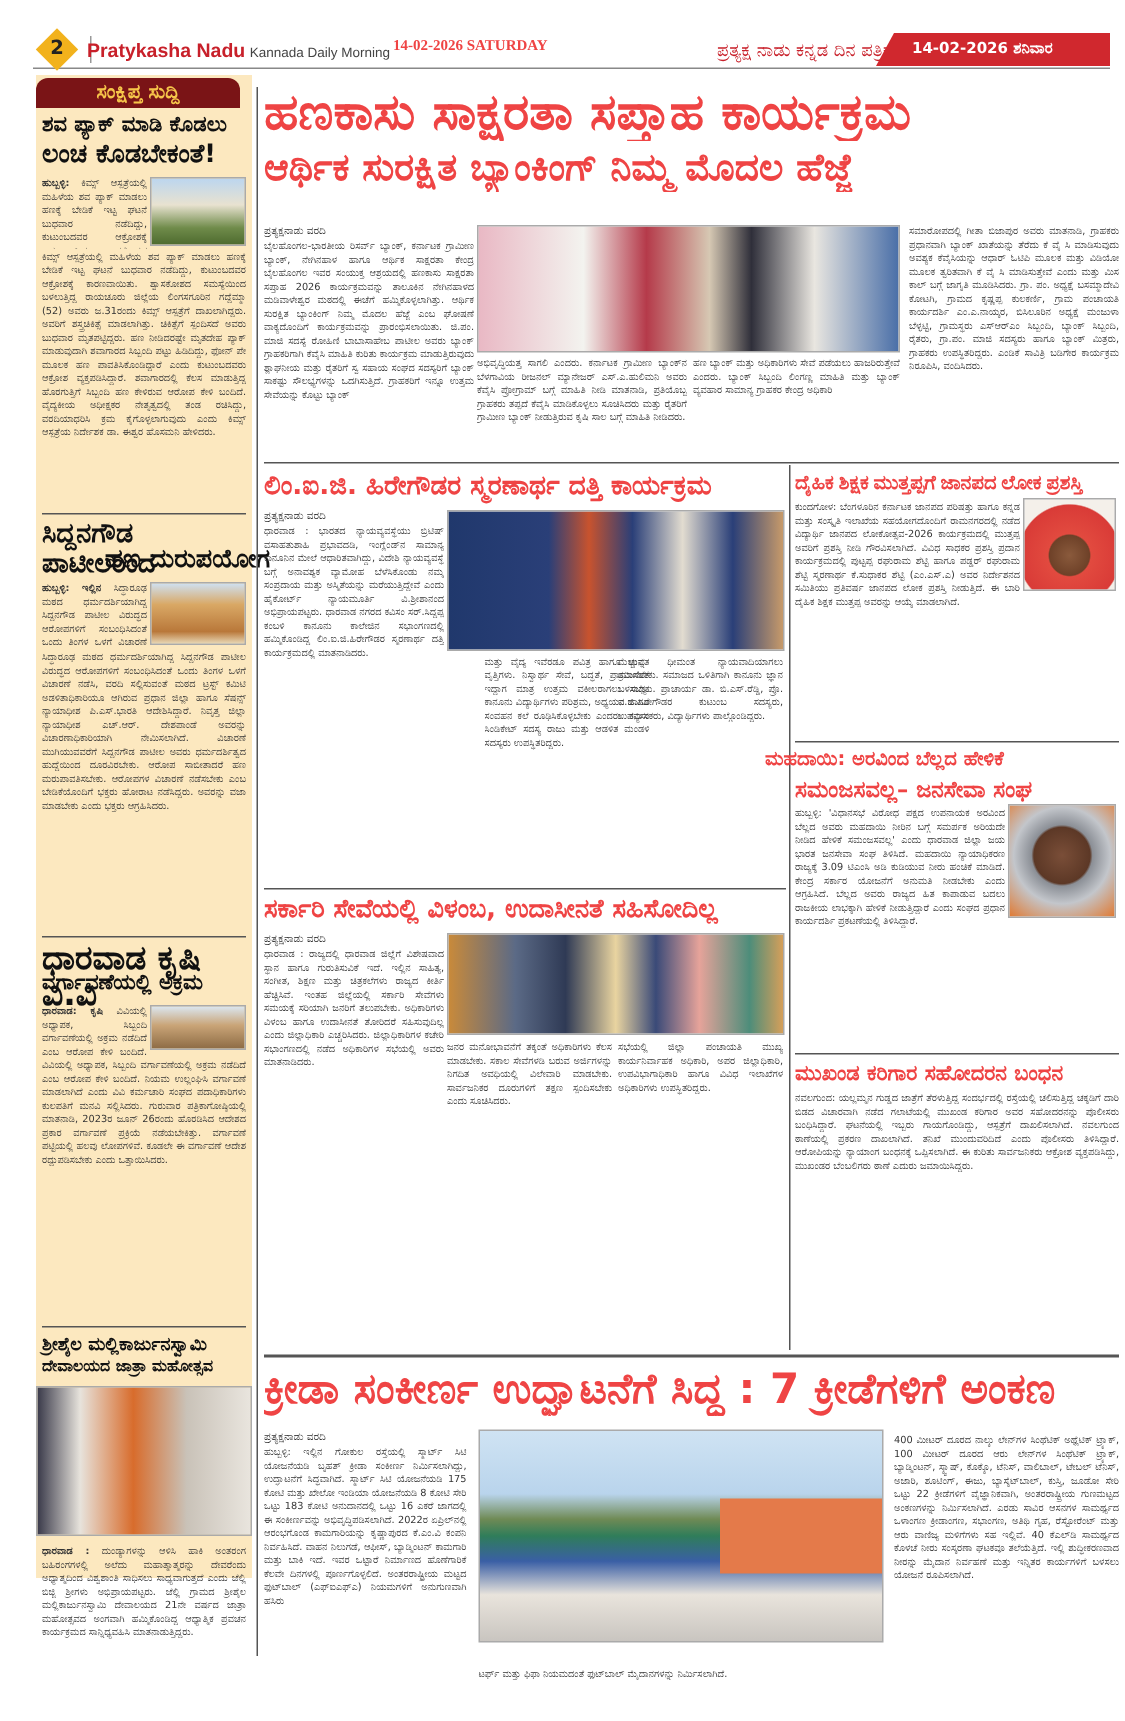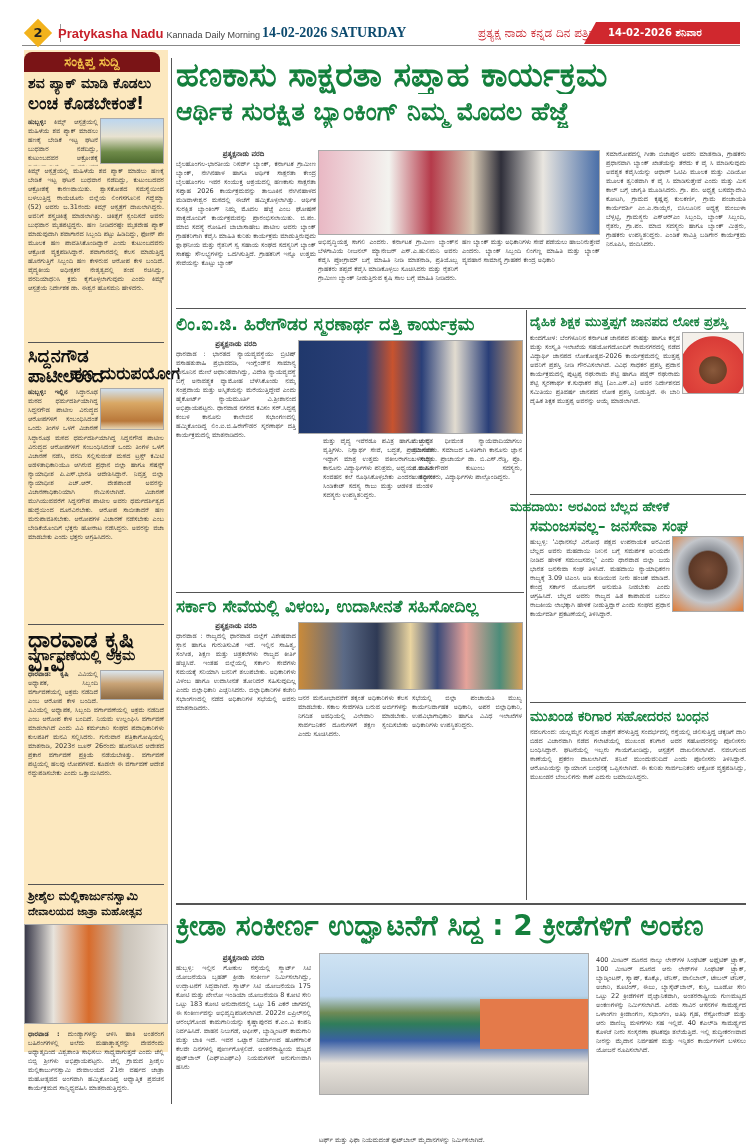--- a/index.html
+++ b/index.html
@@ -5,33 +5,33 @@
   * { box-sizing: border-box; margin: 0; padding: 0; }
   body { width: 750px; height: 1147px; background: #fff; font-family: "DejaVu Sans", sans-serif; color: #222; position: relative; overflow: hidden; }
   .abs { position: absolute; }
   
   .masthead { left: 22px; top: 22px; width: 718px; height: 24px; border-bottom: 1px solid #888; }
   .page-no { left: 6px; top: 1px; width: 20px; height: 20px; background: #f2b21c; transform: rotate(45deg); }
   .page-no span { display:block; transform: rotate(-45deg); text-align:center; font-weight:bold; font-size:13px; line-height:20px; color:#222; }
   .mast-sep { left: 38px; top: 2px; width:1px; height:18px; background:#999; }
   .mast-brand { left: 36px; top: 4px; font-family: "Liberation Sans", sans-serif; font-size: 13px; font-weight: bold; color: #c8202a; white-space: nowrap; }
   .mast-brand small { font-weight: normal; font-size: 9px; color:#444; margin-left:3px; }
-  .mast-date { left: 240px; top: 3px; font-family: "Liberation Serif", serif; font-size: 14px; font-weight:bold; color:#0c4a6e; white-space:nowrap; }
+  .mast-date { left: 240px; top: 3px; font-family: "Liberation Serif", serif; font-size: 10px; font-weight:bold; color:#ef4444; white-space:nowrap; }
   .mast-kn { left: 420px; top: 4px; font-size: 12px; color:#c8202a; white-space:nowrap;margin-left:36px; }
   .mast-red { left: 562px; top: 0; width: 156px; height: 22px; background:#d0282e; clip-path: polygon(12px 0,100% 0,100% 100%,0 100%); color:#fff; font-size:10px; font-weight:bold; line-height:22px; padding-left:24px; white-space:nowrap; }
   
   .sidebar { left: 24px; top: 50px; width: 144px; height: 1002px; background: #fce8bf; }
   .sb-header { left: 0; top: 2px; width: 136px; height: 20px; background:#7a1416; border-radius: 8px 8px 0 0; color:#f6c54a; font-weight:bold; font-size:13px; text-align:center; line-height:20px; }
   .sb-head { left: 4px; width: 136px; font-weight:bold; color:#111; line-height: 1.1; }
   .txt { font-size: 6.5px; line-height: 9px; color:#333; text-align: justify; overflow:hidden; }
   .rule { background:#555; height:1px; }
   .photo { border:1px solid #aaa; overflow:hidden; }
   .vrule { width:1px; background:#555; }
-  .h1 { font-weight:bold; color:#15803d; white-space:nowrap; overflow:hidden; }
-  .byline { font-size:7px; text-align:center; color:#333; font-weight:bold; }
+  .h1 { font-weight:bold; color:#ef4444; white-space:nowrap; overflow:hidden; }
+  .byline { font-size:7px; color:#333; font-weight:normal; }
 </style>
 </head>
 <body>
 
 <div class="abs masthead">
   <div class="abs page-no">
       <span>2</span>
     </div>
   <div class="abs mast-sep"></div>
   <div class="abs mast-brand"><span>Pratykasha Nadu</span><small>Kannada Daily Morning</small></div>
@@ -83,21 +83,21 @@
 <div class="abs rule" style="left:176px;top:308px;width:570px;"></div>
 
 <div class="abs h1" style="left:176px;top:312px;width:345px;font-size:17.5px;line-height:24px;">ಲಿಂ.ಐ.ಜಿ. ಹಿರೇಗೌಡರ ಸ್ಮರಣಾರ್ಥ ದತ್ತಿ ಕಾರ್ಯಕ್ರಮ</div>
 <div class="abs byline" style="left:176px;top:340px;width:120px;">ಪ್ರತ್ಯಕ್ಷನಾಡು ವರದಿ</div>
 <div class="abs txt" style="left:176px;top:350px;width:120px;height:240px;">ಧಾರವಾಡ : ಭಾರತದ ನ್ಯಾಯವ್ಯವಸ್ಥೆಯು ಬ್ರಿಟಿಷ್ ವಸಾಹತುಶಾಹಿ ಪ್ರಭಾವದಡಿ, ಇಂಗ್ಲೆಂಡ್‌ನ ಸಾಮಾನ್ಯ ಕಾನೂನಿನ ಮೇಲೆ ಆಧಾರಿತವಾಗಿದ್ದು, ವಿದೇಶಿ ನ್ಯಾಯವ್ಯವಸ್ಥೆ ಬಗ್ಗೆ ಅನಾವಶ್ಯಕ ವ್ಯಾಮೋಹ ಬೆಳೆಸಿಕೊಂಡು ನಮ್ಮ ಸಂಪ್ರದಾಯ ಮತ್ತು ಅಸ್ಮಿತೆಯನ್ನು ಮರೆಯುತ್ತಿದ್ದೇವೆ ಎಂದು ಹೈಕೋರ್ಟ್ ನ್ಯಾಯಮೂರ್ತಿ ವಿ.ಶ್ರೀಶಾನಂದ ಅಭಿಪ್ರಾಯಪಟ್ಟರು. ಧಾರವಾಡ ನಗರದ ಕವಿಸಂ ಸರ್.ಸಿದ್ದಪ್ಪ ಕಂಬಳಿ ಕಾನೂನು ಕಾಲೇಜಿನ ಸಭಾಂಗಣದಲ್ಲಿ ಹಮ್ಮಿಕೊಂಡಿದ್ದ ಲಿಂ.ಐ.ಜಿ.ಹಿರೇಗೌಡರ ಸ್ಮರಣಾರ್ಥ ದತ್ತಿ ಕಾರ್ಯಕ್ರಮದಲ್ಲಿ ಮಾತನಾಡಿದರು.</div>
 <div class="abs photo" style="left:298px;top:340px;width:225px;height:94px;background:linear-gradient(90deg,#20386c 0%,#2a3f78 30%,#c8532e 42%,#2a3f78 55%,#e2dcd0 70%,#2a3f78 85%,#c79a6a 100%);"></div>
 <div class="abs txt" style="left:298px;top:437px;width:110px;height:150px;margin-left:25px;">ಮತ್ತು ವೈದ್ಯ ಇವೆರಡೂ ಪವಿತ್ರ ಹಾಗೂ ಉನ್ನತ ವೃತ್ತಿಗಳು. ನಿಸ್ವಾರ್ಥ ಸೇವೆ, ಬದ್ಧತೆ, ಪ್ರಾಮಾಣಿಕತೆ ಇದ್ದಾಗ ಮಾತ್ರ ಉತ್ತಮ ವಕೀಲರಾಗಲು ಸಾಧ್ಯ. ಕಾನೂನು ವಿದ್ಯಾರ್ಥಿಗಳು ಪರಿಶ್ರಮ, ಅಧ್ಯಯನ ಹಾಗೂ ಸಂವಹನ ಕಲೆ ರೂಢಿಸಿಕೊಳ್ಳಬೇಕು ಎಂದರು. ಕವಿಸಂ ಸಿಂಡಿಕೇಟ್ ಸದಸ್ಯ ರಾಜು ಮತ್ತು ಆಡಳಿತ ಮಂಡಳಿ ಸದಸ್ಯರು ಉಪಸ್ಥಿತರಿದ್ದರು.</div>
 <div class="abs txt" style="left:412px;top:437px;width:110px;height:150px;">ಮೆಚ್ಚುವ ಧೀಮಂತ ನ್ಯಾಯವಾದಿಯಾಗಲು ಶ್ರಮಿಸಬೇಕು. ಸಮಾಜದ ಒಳಿತಿಗಾಗಿ ಕಾನೂನು ಜ್ಞಾನ ಬಳಸಬೇಕು. ಪ್ರಾಚಾರ್ಯ ಡಾ. ಬಿ.ಎಸ್.ರೆಡ್ಡಿ, ಪ್ರೊ. ಐ.ಜಿ.ಹಿರೇಗೌಡರ ಕುಟುಂಬ ಸದಸ್ಯರು, ಉಪನ್ಯಾಸಕರು, ವಿದ್ಯಾರ್ಥಿಗಳು ಪಾಲ್ಗೊಂಡಿದ್ದರು.</div>
 <div class="abs vrule" style="left:526px;top:310px;height:590px;"></div>
 
-<div class="abs h1" style="left:530px;top:312px;width:216px;font-size:13px;line-height:20px;">ದೈಹಿಕ ಶಿಕ್ಷಕ ಮುತ್ತಪ್ಪಗೆ ಜಾನಪದ ಲೋಕ ಪ್ರಶಸ್ತಿ</div>
+<div class="abs h1" style="left:530px;top:312px;width:216px;font-size:13px;line-height:20px;font-family:Liberation Serif, serif;">ದೈಹಿಕ ಶಿಕ್ಷಕ ಮುತ್ತಪ್ಪಗೆ ಜಾನಪದ ಲೋಕ ಪ್ರಶಸ್ತಿ</div>
 <div class="abs txt" style="left:530px;top:334px;width:150px;height:160px;">ಕುಂದಗೋಳ: ಬೆಂಗಳೂರಿನ ಕರ್ನಾಟಕ ಜಾನಪದ ಪರಿಷತ್ತು ಹಾಗೂ ಕನ್ನಡ ಮತ್ತು ಸಂಸ್ಕೃತಿ ಇಲಾಖೆಯ ಸಹಯೋಗದೊಂದಿಗೆ ರಾಮನಗರದಲ್ಲಿ ನಡೆದ ವಿದ್ಯಾರ್ಥಿ ಜಾನಪದ ಲೋಕೋತ್ಸವ-2026 ಕಾರ್ಯಕ್ರಮದಲ್ಲಿ ಮುತ್ತಪ್ಪ ಅವರಿಗೆ ಪ್ರಶಸ್ತಿ ನೀಡಿ ಗೌರವಿಸಲಾಗಿದೆ. ವಿವಿಧ ಸಾಧಕರ ಪ್ರಶಸ್ತಿ ಪ್ರದಾನ ಕಾರ್ಯಕ್ರಮದಲ್ಲಿ ಪುಟ್ಟಪ್ಪ ರಘುರಾಮ ಶೆಟ್ಟಿ ಹಾಗೂ ಪಡ್ಡರ್ ರಘುರಾಮ ಶೆಟ್ಟಿ ಸ್ಮರಣಾರ್ಥ ಕೆ.ಸುಧಾಕರ ಶೆಟ್ಟಿ (ಎಂ.ಎಸ್.ಎ) ಅವರ ನಿರ್ದೇಶನದ ಸಮಿತಿಯು ಪ್ರತಿವರ್ಷ ಜಾನಪದ ಲೋಕ ಪ್ರಶಸ್ತಿ ನೀಡುತ್ತಿದೆ. ಈ ಬಾರಿ ದೈಹಿಕ ಶಿಕ್ಷಕ ಮುತ್ತಪ್ಪ ಅವರನ್ನು ಆಯ್ಕೆ ಮಾಡಲಾಗಿದೆ.</div>
 <div class="abs photo" style="left:682px;top:332px;width:62px;height:62px;background:radial-gradient(circle at 50% 62%,#8a5a3c 0%,#6e4128 28%,#e24a3f 30%,#d93b37 70%,#f4f0ea 72%);"></div>
 <div class="abs rule" style="left:530px;top:494px;width:216px;"></div>
 
 <div class="abs h1" style="left:510px;top:498px;width:216px;font-size:13px;line-height:18px;">ಮಹದಾಯಿ: ಅರವಿಂದ ಬೆಲ್ಲದ ಹೇಳಿಕೆ</div>
 <div class="abs h1" style="left:530px;top:516px;width:216px;font-size:15px;line-height:20px;">ಸಮಂಜಸವಲ್ಲ– ಜನಸೇವಾ ಸಂಘ</div>
 <div class="abs txt" style="left:530px;top:538px;width:140px;height:160px;">ಹುಬ್ಬಳ್ಳಿ: 'ವಿಧಾನಸಭೆ ವಿರೋಧ ಪಕ್ಷದ ಉಪನಾಯಕ ಅರವಿಂದ ಬೆಲ್ಲದ ಅವರು ಮಹದಾಯಿ ನೀರಿನ ಬಗ್ಗೆ ಸಮರ್ಪಕ ಅರಿಯದೇ ನೀಡಿದ ಹೇಳಿಕೆ ಸಮಂಜಸವಲ್ಲ' ಎಂದು ಧಾರವಾಡ ಜಿಲ್ಲಾ ಜಯ ಭಾರತ ಜನಸೇವಾ ಸಂಘ ತಿಳಿಸಿದೆ. ಮಹದಾಯಿ ನ್ಯಾಯಾಧಿಕರಣ ರಾಜ್ಯಕ್ಕೆ 3.09 ಟಿಎಂಸಿ ಅಡಿ ಕುಡಿಯುವ ನೀರು ಹಂಚಿಕೆ ಮಾಡಿದೆ. ಕೇಂದ್ರ ಸರ್ಕಾರ ಯೋಜನೆಗೆ ಅನುಮತಿ ನೀಡಬೇಕು ಎಂದು ಆಗ್ರಹಿಸಿದೆ. ಬೆಲ್ಲದ ಅವರು ರಾಜ್ಯದ ಹಿತ ಕಾಪಾಡುವ ಬದಲು ರಾಜಕೀಯ ಲಾಭಕ್ಕಾಗಿ ಹೇಳಿಕೆ ನೀಡುತ್ತಿದ್ದಾರೆ ಎಂದು ಸಂಘದ ಪ್ರಧಾನ ಕಾರ್ಯದರ್ಶಿ ಪ್ರಕಟಣೆಯಲ್ಲಿ ತಿಳಿಸಿದ್ದಾರೆ.</div>
 <div class="abs photo" style="left:672px;top:536px;width:72px;height:76px;background:radial-gradient(circle at 50% 45%,#7a4e38 0%,#5c3826 35%,#8b8f96 38%,#c3c6cb 60%,#e07a33 100%);"></div>
 <div class="abs rule" style="left:530px;top:702px;width:216px;"></div>
 
@@ -106,20 +106,20 @@
 
 <div class="abs rule" style="left:176px;top:592px;width:348px;"></div>
 <div class="abs h1" style="left:176px;top:594px;width:348px;font-size:17px;line-height:24px;">ಸರ್ಕಾರಿ ಸೇವೆಯಲ್ಲಿ ವಿಳಂಬ, ಉದಾಸೀನತೆ ಸಹಿಸೋದಿಲ್ಲ</div>
 <div class="abs byline" style="left:176px;top:622px;width:120px;">ಪ್ರತ್ಯಕ್ಷನಾಡು ವರದಿ</div>
 <div class="abs txt" style="left:176px;top:632px;width:120px;height:265px;">ಧಾರವಾಡ : ರಾಜ್ಯದಲ್ಲಿ ಧಾರವಾಡ ಜಿಲ್ಲೆಗೆ ವಿಶೇಷವಾದ ಸ್ಥಾನ ಹಾಗೂ ಗುರುತಿಸುವಿಕೆ ಇದೆ. ಇಲ್ಲಿನ ಸಾಹಿತ್ಯ, ಸಂಗೀತ, ಶಿಕ್ಷಣ ಮತ್ತು ಚಿತ್ರಕಲೆಗಳು ರಾಜ್ಯದ ಕೀರ್ತಿ ಹೆಚ್ಚಿಸಿವೆ. ಇಂತಹ ಜಿಲ್ಲೆಯಲ್ಲಿ ಸರ್ಕಾರಿ ಸೇವೆಗಳು ಸಮಯಕ್ಕೆ ಸರಿಯಾಗಿ ಜನರಿಗೆ ತಲುಪಬೇಕು. ಅಧಿಕಾರಿಗಳು ವಿಳಂಬ ಹಾಗೂ ಉದಾಸೀನತೆ ತೋರಿದರೆ ಸಹಿಸುವುದಿಲ್ಲ ಎಂದು ಜಿಲ್ಲಾಧಿಕಾರಿ ಎಚ್ಚರಿಸಿದರು. ಜಿಲ್ಲಾಧಿಕಾರಿಗಳ ಕಚೇರಿ ಸಭಾಂಗಣದಲ್ಲಿ ನಡೆದ ಅಧಿಕಾರಿಗಳ ಸಭೆಯಲ್ಲಿ ಅವರು ಮಾತನಾಡಿದರು.</div>
 <div class="abs photo" style="left:298px;top:622px;width:225px;height:68px;background:linear-gradient(90deg,#c98a3a 0%,#5b6a86 20%,#2f3a55 35%,#e9d4a0 50%,#3a4a78 62%,#e6a39a 75%,#4d8d7a 90%,#d59f5a 100%);"></div>
 <div class="abs txt" style="left:298px;top:694px;width:110px;height:200px;">ಜನರ ಮನೋಭಾವನೆಗೆ ತಕ್ಕಂತೆ ಅಧಿಕಾರಿಗಳು ಕೆಲಸ ಮಾಡಬೇಕು. ಸಕಾಲ ಸೇವೆಗಳಡಿ ಬರುವ ಅರ್ಜಿಗಳನ್ನು ನಿಗದಿತ ಅವಧಿಯಲ್ಲಿ ವಿಲೇವಾರಿ ಮಾಡಬೇಕು. ಸಾರ್ವಜನಿಕರ ದೂರುಗಳಿಗೆ ತಕ್ಷಣ ಸ್ಪಂದಿಸಬೇಕು ಎಂದು ಸೂಚಿಸಿದರು.</div>
 <div class="abs txt" style="left:412px;top:694px;width:110px;height:200px;">ಸಭೆಯಲ್ಲಿ ಜಿಲ್ಲಾ ಪಂಚಾಯತಿ ಮುಖ್ಯ ಕಾರ್ಯನಿರ್ವಾಹಕ ಅಧಿಕಾರಿ, ಅಪರ ಜಿಲ್ಲಾಧಿಕಾರಿ, ಉಪವಿಭಾಗಾಧಿಕಾರಿ ಹಾಗೂ ವಿವಿಧ ಇಲಾಖೆಗಳ ಅಧಿಕಾರಿಗಳು ಉಪಸ್ಥಿತರಿದ್ದರು.</div>
 
 <div class="abs rule" style="left:176px;top:903px;width:570px;height:1.5px;"></div>
-<div class="abs h1" style="left:176px;top:908px;width:570px;font-size:28px;line-height:36px;">ಕ್ರೀಡಾ ಸಂಕೀರ್ಣ ಉದ್ಘಾಟನೆಗೆ ಸಿದ್ಧ : 2 ಕ್ರೀಡೆಗಳಿಗೆ ಅಂಕಣ</div>
+<div class="abs h1" style="left:176px;top:908px;width:570px;font-size:28px;line-height:36px;">ಕ್ರೀಡಾ ಸಂಕೀರ್ಣ ಉದ್ಘಾಟನೆಗೆ ಸಿದ್ಧ : 7 ಕ್ರೀಡೆಗಳಿಗೆ ಅಂಕಣ</div>
 <div class="abs byline" style="left:176px;top:954px;width:135px;">ಪ್ರತ್ಯಕ್ಷನಾಡು ವರದಿ</div>
 <div class="abs txt" style="left:176px;top:964px;width:135px;height:140px;">ಹುಬ್ಬಳ್ಳಿ: ಇಲ್ಲಿನ ಗೋಕುಲ ರಸ್ತೆಯಲ್ಲಿ ಸ್ಮಾರ್ಟ್ ಸಿಟಿ ಯೋಜನೆಯಡಿ ಬೃಹತ್ ಕ್ರೀಡಾ ಸಂಕೀರ್ಣ ನಿರ್ಮಿಸಲಾಗಿದ್ದು, ಉದ್ಘಾಟನೆಗೆ ಸಿದ್ಧವಾಗಿದೆ. ಸ್ಮಾರ್ಟ್ ಸಿಟಿ ಯೋಜನೆಯಡಿ 175 ಕೋಟಿ ಮತ್ತು ಖೇಲೋ ಇಂಡಿಯಾ ಯೋಜನೆಯಡಿ 8 ಕೋಟಿ ಸೇರಿ ಒಟ್ಟು 183 ಕೋಟಿ ಅನುದಾನದಲ್ಲಿ ಒಟ್ಟು 16 ಎಕರೆ ಜಾಗದಲ್ಲಿ ಈ ಸಂಕೀರ್ಣವನ್ನು ಅಭಿವೃದ್ಧಿಪಡಿಸಲಾಗಿದೆ. 2022ರ ಏಪ್ರಿಲ್‌ನಲ್ಲಿ ಆರಂಭಗೊಂಡ ಕಾಮಗಾರಿಯನ್ನು ಕೃಷ್ಣಾಪುರದ ಕೆ.ಎಂ.ವಿ ಕಂಪನಿ ನಿರ್ವಹಿಸಿದೆ. ವಾಹನ ನಿಲುಗಡೆ, ಆಫೀಸ್, ಬ್ಯಾಡ್ಮಿಂಟನ್ ಕಾಮಗಾರಿ ಮತ್ತು ಬಾಕಿ ಇದೆ. ಇವರ ಒಟ್ಟಾರೆ ನಿರ್ಮಾಣದ ಹೊಣೆಗಾರಿಕೆ ಕೆಲವೇ ದಿನಗಳಲ್ಲಿ ಪೂರ್ಣಗೊಳ್ಳಲಿದೆ. ಅಂತರರಾಷ್ಟ್ರೀಯ ಮಟ್ಟದ ಫುಟ್‌ಬಾಲ್ (ಎಫ್‌ಐಎಫ್‌ಎ) ನಿಯಮಗಳಿಗೆ ಅನುಗುಣವಾಗಿ ಹಸಿರು</div>
 <div class="abs photo" style="left:319px;top:953px;width:270px;height:142px;background:linear-gradient(180deg,#cfe3f3 0%,#b9d4ec 30%,#6f8a55 42%,#2f7d5a 50%,#3a5fa5 62%,#e9e4dc 78%,#c9c5c0 100%);">
   <div class="abs" style="left:160px;top:45px;width:110px;height:50px;background:#e47a4a;"></div>
 </div>
-<div class="abs txt" style="left:319px;top:1112px;width:270px;height:12px;margin-top:24px;">ಟರ್ಫ್ ಮತ್ತು ಫಿಫಾ ನಿಯಮದಂತೆ ಫುಟ್‌ಬಾಲ್ ಮೈದಾನಗಳನ್ನು ನಿರ್ಮಿಸಲಾಗಿದೆ.</div>
+<div class="abs txt" style="left:319px;top:1112px;width:270px;height:12px;">ಟರ್ಫ್ ಮತ್ತು ಫಿಫಾ ನಿಯಮದಂತೆ ಫುಟ್‌ಬಾಲ್ ಮೈದಾನಗಳನ್ನು ನಿರ್ಮಿಸಲಾಗಿದೆ.</div>
 <div class="abs txt" style="left:596px;top:956px;width:150px;height:150px;">400 ಮೀಟರ್ ದೂರದ ನಾಲ್ಕು ಲೇನ್‌ಗಳ ಸಿಂಥೆಟಿಕ್ ಅಥ್ಲೆಟಿಕ್ ಟ್ರ್ಯಾಕ್, 100 ಮೀಟರ್ ದೂರದ ಆರು ಲೇನ್‌ಗಳ ಸಿಂಥೆಟಿಕ್ ಟ್ರ್ಯಾಕ್, ಬ್ಯಾಡ್ಮಿಂಟನ್, ಸ್ಕ್ವಾಷ್, ಕೊಕ್ಕೊ, ಟೆನಿಸ್, ವಾಲಿಬಾಲ್, ಟೇಬಲ್ ಟೆನಿಸ್, ಅಜಾರಿ, ಶೂಟಿಂಗ್, ಈಜು, ಬ್ಯಾಸ್ಕೆಟ್‌ಬಾಲ್, ಕುಸ್ತಿ, ಜೂಡೋ ಸೇರಿ ಒಟ್ಟು 22 ಕ್ರೀಡೆಗಳಿಗೆ ವೈಜ್ಞಾನಿಕವಾಗಿ, ಅಂತರರಾಷ್ಟ್ರೀಯ ಗುಣಮಟ್ಟದ ಅಂಕಣಗಳನ್ನು ನಿರ್ಮಿಸಲಾಗಿದೆ. ಎರಡು ಸಾವಿರ ಆಸನಗಳ ಸಾಮರ್ಥ್ಯದ ಒಳಾಂಗಣ ಕ್ರೀಡಾಂಗಣ, ಸಭಾಂಗಣ, ಅತಿಥಿ ಗೃಹ, ರೆಸ್ಟೋರೆಂಟ್ ಮತ್ತು ಆರು ವಾಣಿಜ್ಯ ಮಳಿಗೆಗಳು ಸಹ ಇಲ್ಲಿವೆ. 40 ಕೆಎಲ್‌ಡಿ ಸಾಮರ್ಥ್ಯದ ಕೊಳಚೆ ನೀರು ಸಂಸ್ಕರಣಾ ಘಟಕವೂ ತಲೆಯೆತ್ತಿದೆ. ಇಲ್ಲಿ ಶುದ್ಧೀಕರಣವಾದ ನೀರನ್ನು ಮೈದಾನ ನಿರ್ವಹಣೆ ಮತ್ತು ಇನ್ನಿತರ ಕಾರ್ಯಗಳಿಗೆ ಬಳಸಲು ಯೋಜನೆ ರೂಪಿಸಲಾಗಿದೆ.</div>
 
 </body></html>

